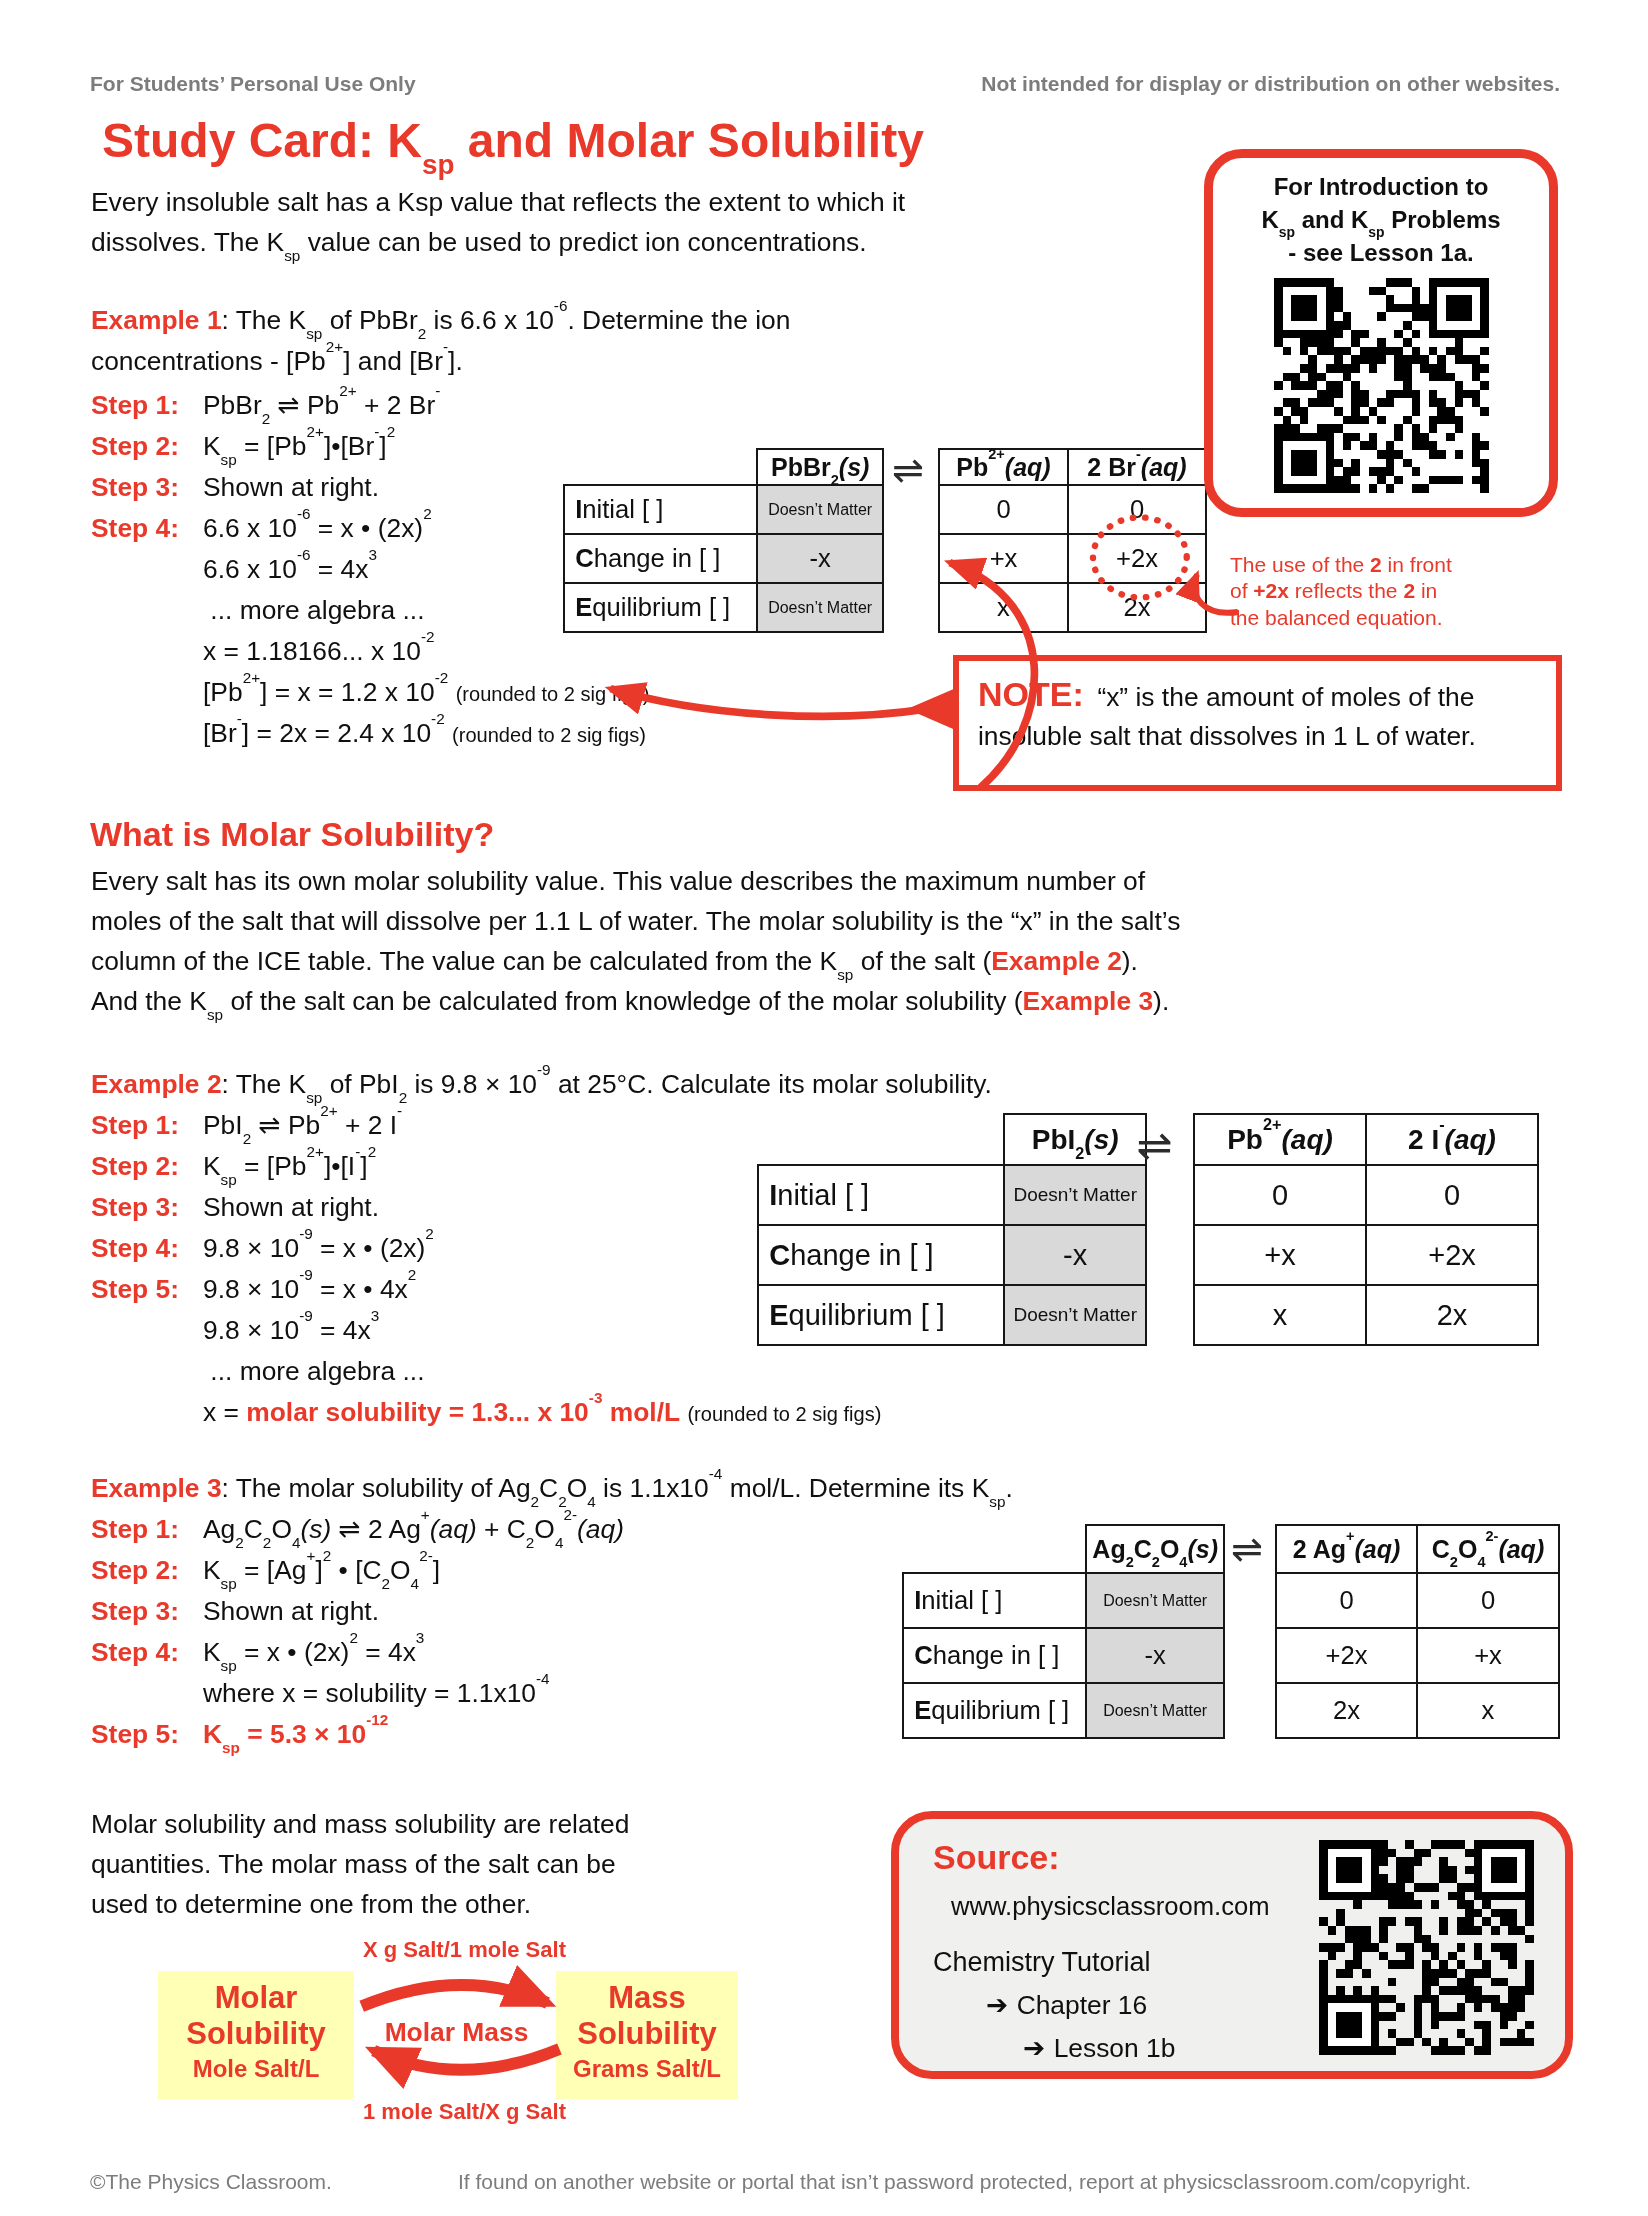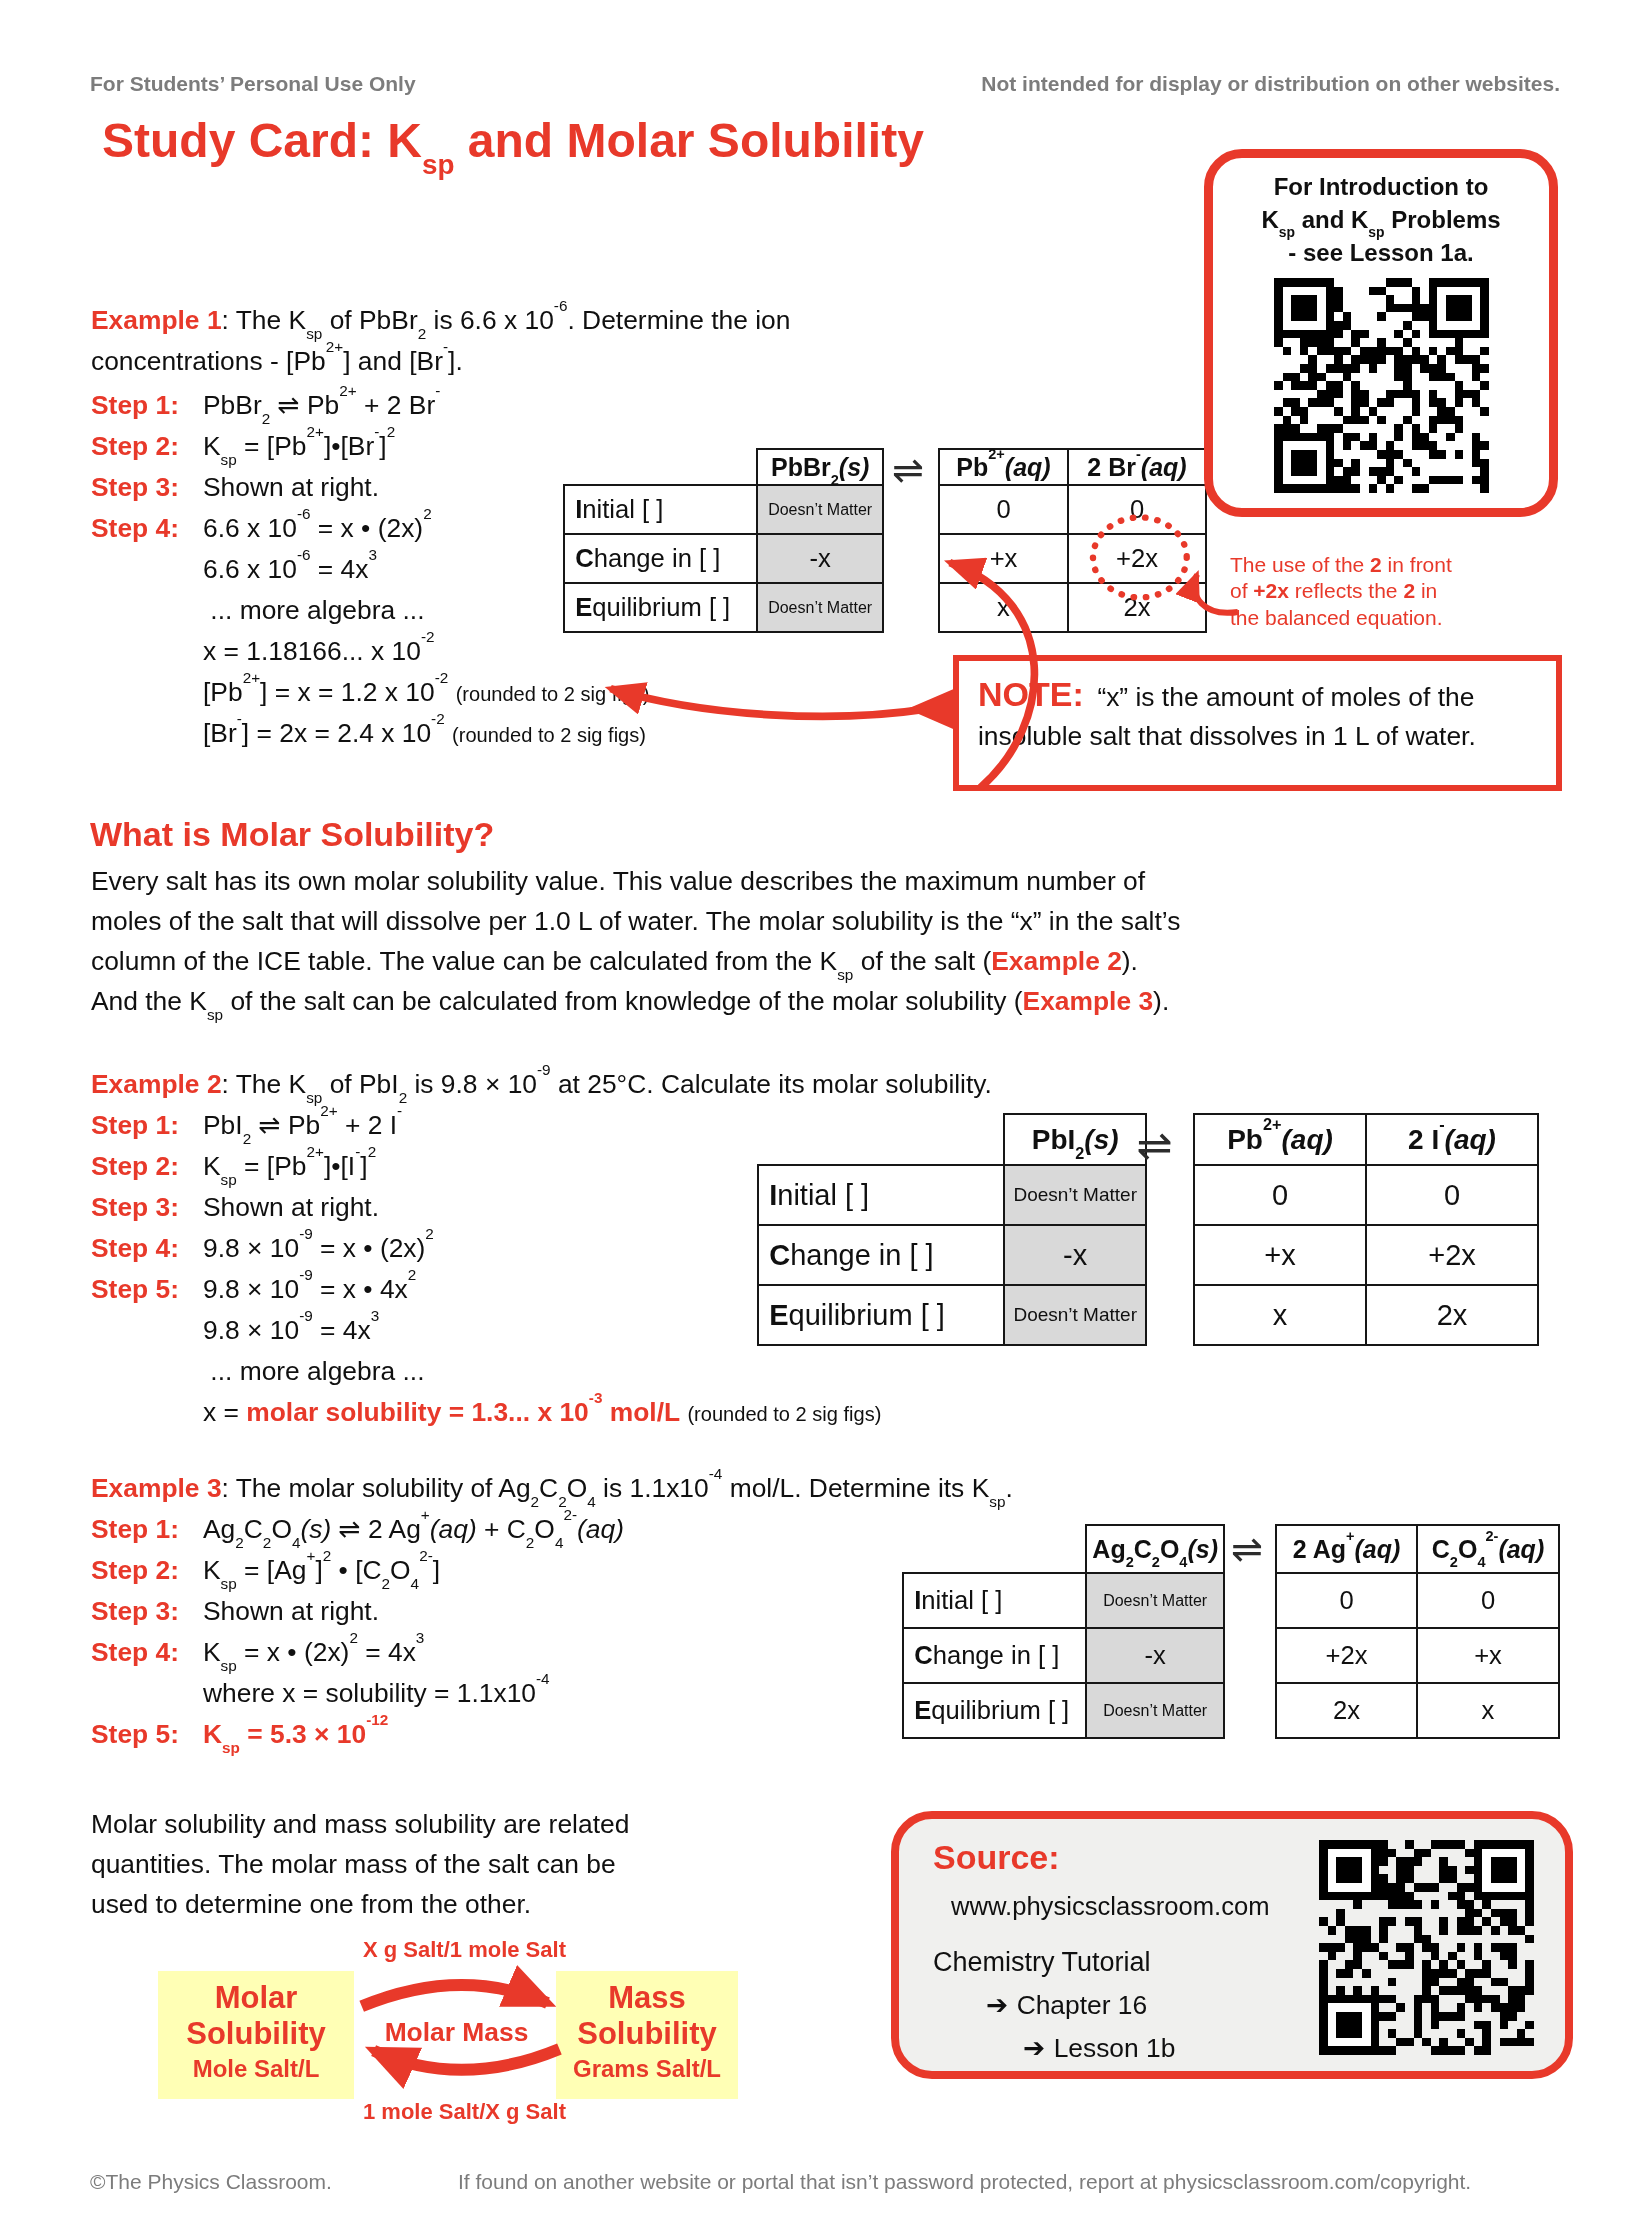--- a/index.html
+++ b/index.html
@@ -104,20 +104,24 @@
 </head>
 <body>
 
 <div class="page">
 
   <div class="hdr hdr-l">For Students’ Personal Use Only</div>
   <div class="hdr hdr-r">Not intended for display or distribution on other websites.</div>
 
   <h1 class="title">Study Card: K<sub>sp</sub> and Molar Solubility</h1>
 
+  <div class="intro">
+    <div class="nowrap">Every insoluble salt has a Ksp value that reflects the extent to which it</div>
+    <div class="nowrap">dissolves. The K<sub>sp</sub> value can be used to predict ion concentrations.</div>
+  </div>
 
   <div class="lessonbox">
     <div class="lb-line">For Introduction to</div>
     <div class="lb-line">K<sub>sp</sub> and K<sub>sp</sub> Problems</div>
     <div class="lb-line">- see Lesson 1a.</div>
     <div class="qrbox" style="width:215px;height:215px;"><svg width="215" height="215" fill="#000" shape-rendering="crispEdges" viewBox="0 0 252 252">
           <rect x="131.0" y="0.0" width="10.1" height="10.1"></rect>
           <rect x="141.1" y="0.0" width="10.1" height="10.1"></rect>
           <rect x="151.2" y="0.0" width="10.1" height="10.1"></rect>
           <rect x="70.6" y="10.1" width="10.1" height="10.1"></rect>
@@ -411,21 +415,21 @@
   </div>
 
   <div class="notebox">
     <div class="nline"><span class="nlabel">NOTE:</span><span>“x” is the amount of moles of the</span></div>
     <div class="nline">insoluble salt that dissolves in 1 L of water.</div>
   </div>
 
   <div class="sech">What is Molar Solubility?</div>
   <div class="molarp">
     <div class="nowrap">Every salt has its own molar solubility value. This value describes the maximum number of</div>
-    <div class="nowrap">moles of the salt that will dissolve per 1.0 L of water. The molar solubility is the “x” in the salt’s</div>
+    <div class="nowrap">moles of the salt that will dissolve per 1.1 L of water. The molar solubility is the “x” in the salt’s</div>
     <div class="nowrap">column of the ICE table. The value can be calculated from the K<sub>sp</sub> of the salt (<span class="rb">Example 2</span>).</div>
     <div class="nowrap">And the K<sub>sp</sub> of the salt can be calculated from knowledge of the molar solubility (<span class="rb">Example 3</span>).</div>
   </div>
 
   <div class="exh" style="top:1064px;">
     <div><span class="rb">Example 2</span>: The K<sub>sp</sub> of PbI<sub>2</sub> is 9.8 × 10<sup>-9</sup> at 25°C.  Calculate its molar solubility.</div>
   </div>
   <div class="steps" style="top:1105px;">
     <div class="sline"><span class="slabel">Step 1:</span><span>PbI<sub>2</sub>  ⇌  Pb<sup>2+</sup>  +  2 I<sup>-</sup></span></div>
     <div class="sline"><span class="slabel">Step 2:</span><span>K<sub>sp</sub> = [Pb<sup>2+</sup>]•[I<sup>-</sup>]<sup>2</sup></span></div>

